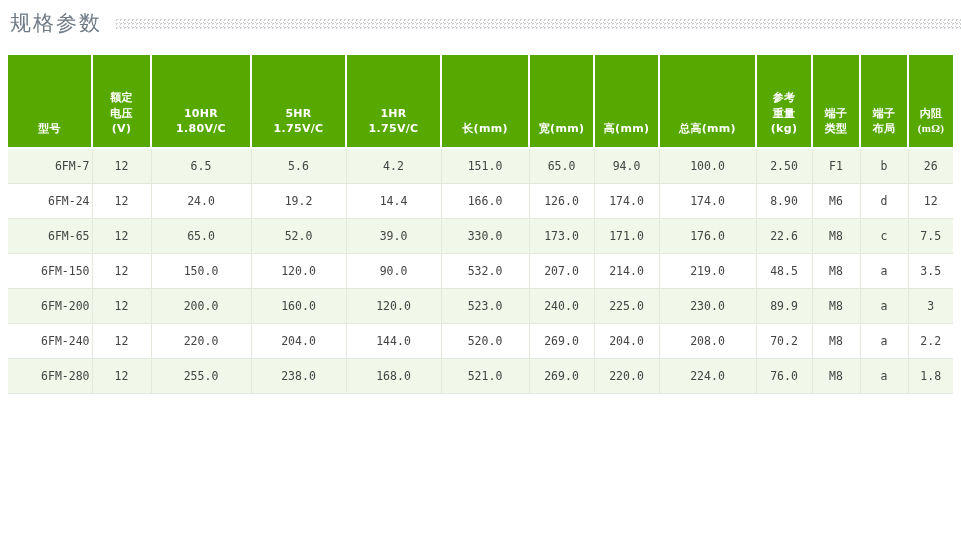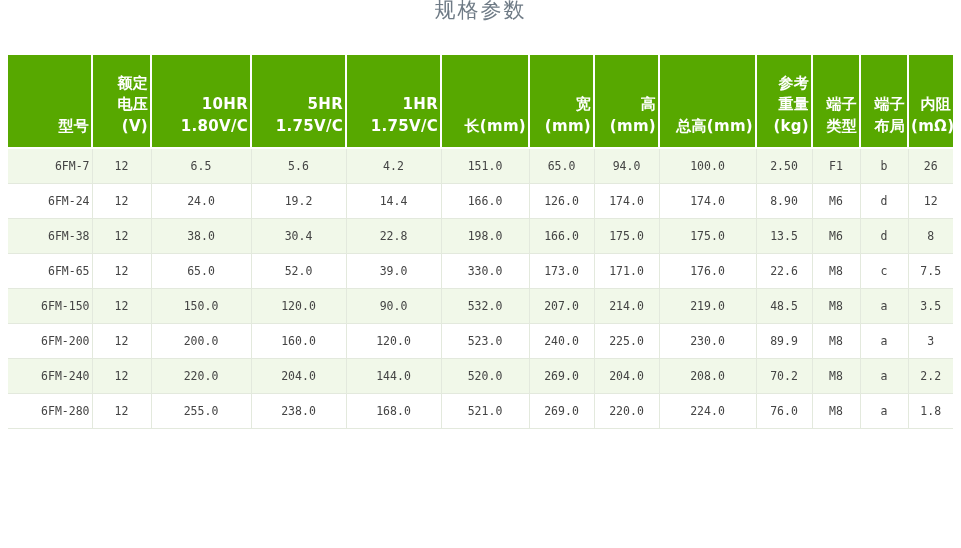--- a/index.html
+++ b/index.html
@@ -12,24 +12,24 @@
     width: 961px;
     height: 548px;
     overflow: hidden;
     font-family: "Liberation Sans", "DejaVu Sans", sans-serif;
   }
 
   
   .section-head {
     position: relative;
     height: 46px;
+    padding-left: 10px;
     display: flex;
     align-items: center;
     box-sizing: border-box;
-    flex-direction: column;
   }
   .section-title {
     font-size: 21px;
     color: #6f7b86;
     letter-spacing: 2px;
     font-weight: 400;
     line-height: 1;
     white-space: nowrap;
     font-family: "DejaVu Sans", "Liberation Sans", sans-serif;
   }
@@ -59,33 +59,33 @@
     border-collapse: collapse;
     width: 945px;
     table-layout: fixed;
     font-family: "DejaVu Sans Mono", "Liberation Mono", monospace;
   }
 
   table.spec thead th {
     background: #57a800;
     color: #ffffff;
     font-family: "DejaVu Sans", "Liberation Sans", sans-serif;
-    font-size: 15px;
+    font-size: 11px;
     font-weight: bold;
     line-height: 1.42;
     height: 82px;
     vertical-align: bottom;
     padding: 0 2px 10px 2px;
     border-right: 2px solid #ffffff;
     border-bottom: 2px solid #ffffff;
-    text-align: right;
+    text-align: center;
     white-space: pre-line;
     letter-spacing: .3px;
   }
-  table.spec thead th:last-child { border-right: none; }
+  table.spec thead th:last-child { border-right: none; font-family: Liberation Serif, serif; }
 
   table.spec tbody td {
     font-family: "DejaVu Sans Mono", "Liberation Mono", monospace;
     font-size: 11.5px;
     color: #444444;
     text-align: center;
     height: 34px;
     padding: 0 2px;
     border-right: 1px solid #e3e9dd;
     border-bottom: 1px solid #e3e9dd;
@@ -174,35 +174,20 @@
           <td>166.0</td>
           <td>126.0</td>
           <td>174.0</td>
           <td>174.0</td>
           <td>8.90</td>
           <td>M6</td>
           <td>d</td>
           <td>12</td>
         </tr>
         <tr>
-          <td>6FM-38</td>
-          <td>12</td>
-          <td>38.0</td>
-          <td>30.4</td>
-          <td>22.8</td>
-          <td>198.0</td>
-          <td>166.0</td>
-          <td>175.0</td>
-          <td>175.0</td>
-          <td>13.5</td>
-          <td>M6</td>
-          <td>d</td>
-          <td>8</td>
-        </tr>
-        <tr>
           <td>6FM-65</td>
           <td>12</td>
           <td>65.0</td>
           <td>52.0</td>
           <td>39.0</td>
           <td>330.0</td>
           <td>173.0</td>
           <td>171.0</td>
           <td>176.0</td>
           <td>22.6</td>

